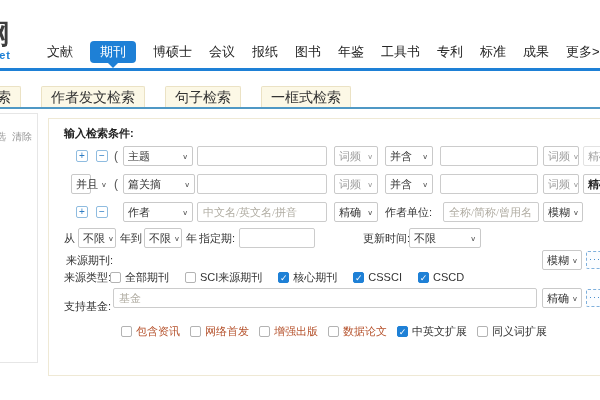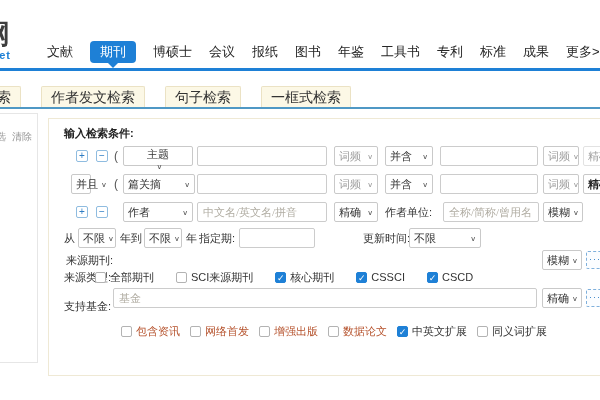--- a/index.html
+++ b/index.html
@@ -96,21 +96,21 @@
   </div>
 </div>
 
 <div class="panel">
   <div class="ptitle">输入检索条件:</div>
 
   <div class="row" style="top:27px;">
     <span class="pm" style="left:27px;">+</span>
     <span class="pm" style="left:47px;">−</span>
     <span class="paren" style="left:65px;">(</span>
-    <span class="sel" style="left:74px;width:70px;flex-direction:column;">
+    <span class="sel" style="left:74px;width:70px;">
       <span>主题</span>
         <span class="chev">∨</span>
       </span>
     <input class="inp" style="left: 148px; width: 130px;">
     <span class="sel ghost" style="left:285px;width:44px;">
       <span>词频</span>
         <span class="chev">∨</span>
       </span>
     <span class="sel" style="left:336px;width:48px;">
       <span>并含</span>
@@ -200,21 +200,21 @@
     <span class="lbl" style="left:17px;">来源期刊:</span>
     <span class="sel" style="left:493px;width:40px;">
       <span>模糊</span>
         <span class="chev">∨</span>
       </span>
     <span class="more-btn" style="left:537px;">···</span>
   </div>
 
   <div class="row" style="top:150px;height:16px;">
     <span class="lbl" style="left:15px;line-height:16px;">来源类型:</span>
-    <div class="grp" style="left:46px;gap:22px;height:16px;">
+    <div class="grp" style="left:61px;gap:16px;height:16px;">
       <span class="opt">
           <span class="cb"></span>
           <span class="txt">全部期刊</span>
         </span>
       <span class="opt">
           <span class="cb"></span>
           <span class="txt">SCI来源期刊</span>
         </span>
       <span class="opt">
           <span class="cb on"></span>

